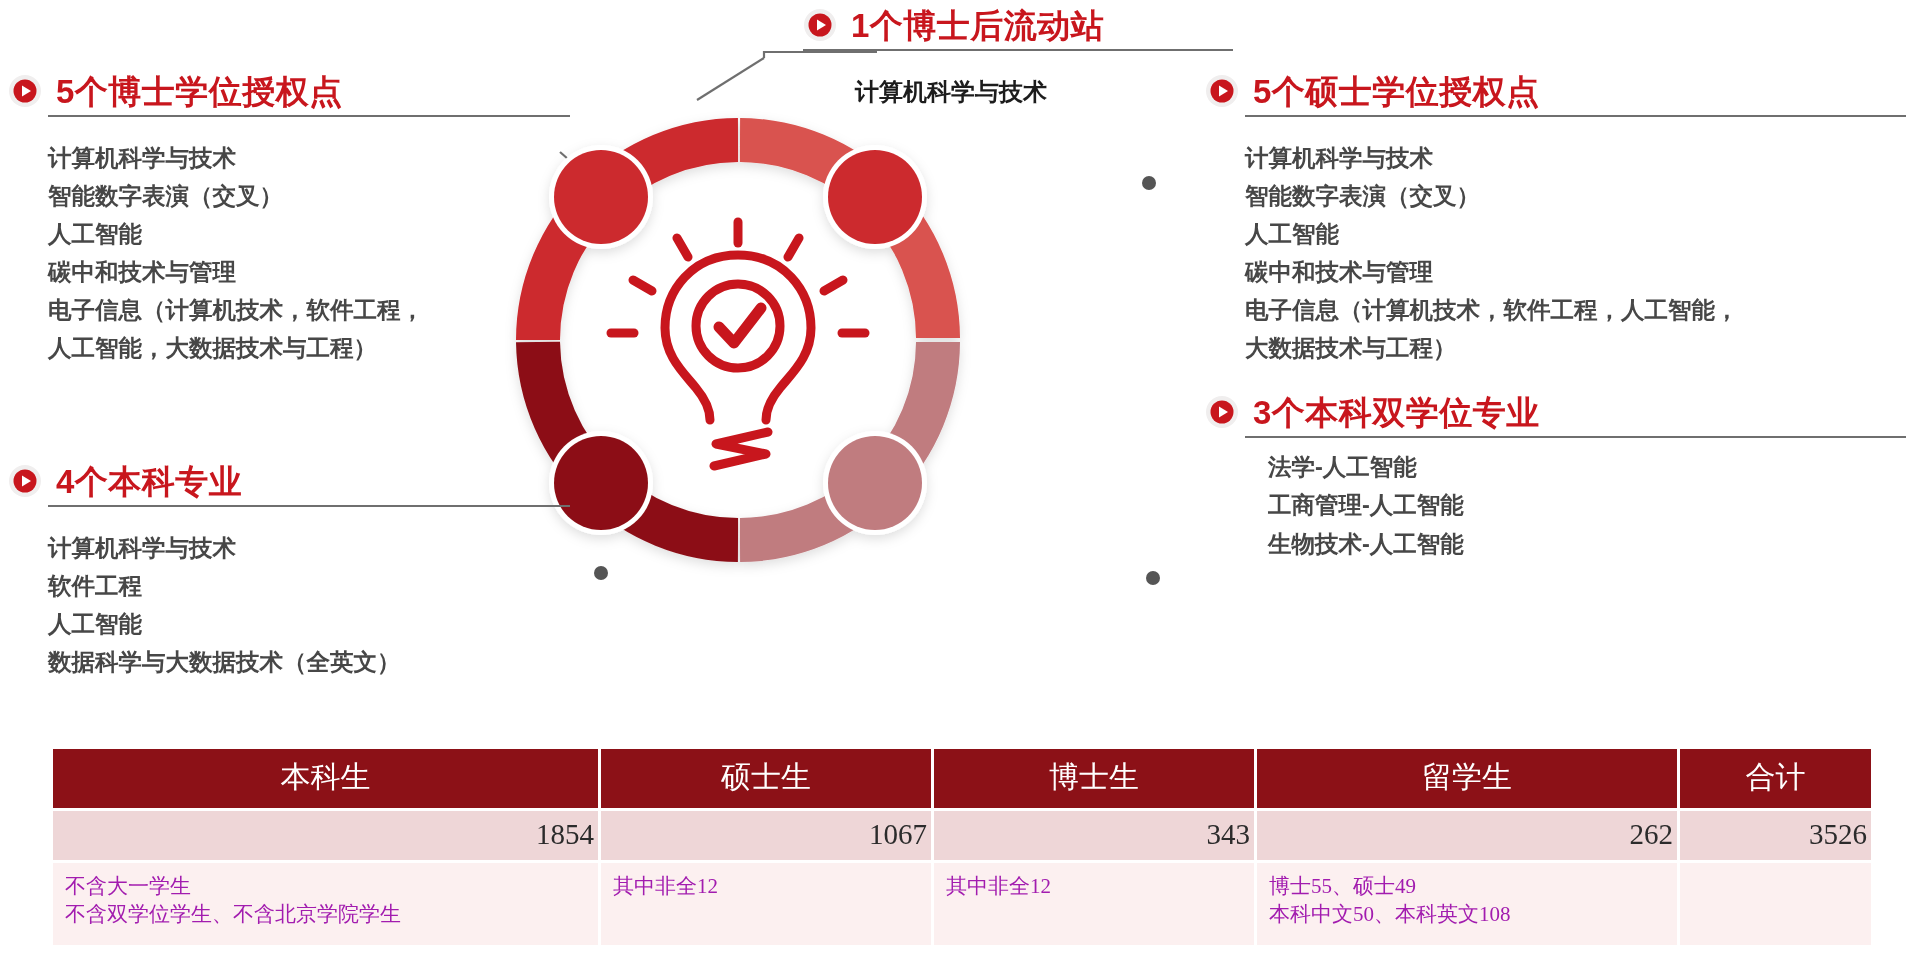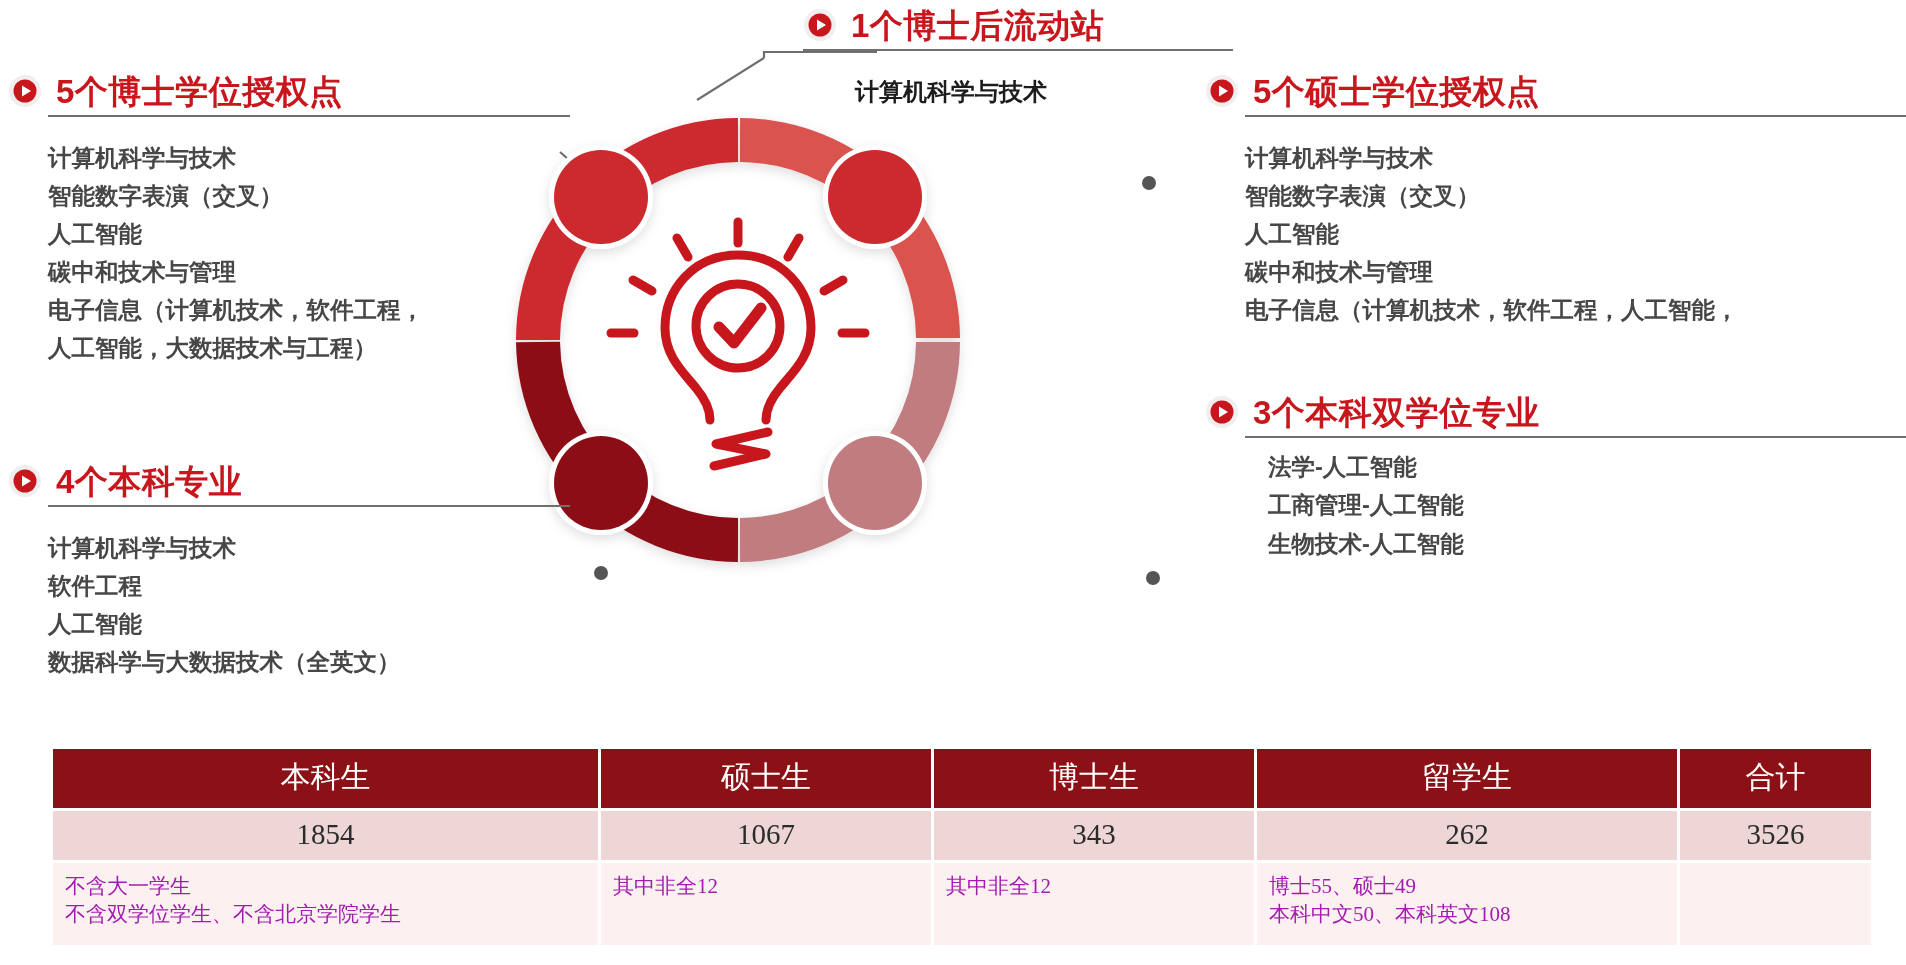--- a/index.html
+++ b/index.html
@@ -88,21 +88,21 @@
     font-size: 30px;
     font-weight: normal;
     text-align: center;
     padding: 8px 4px 10px 4px;
     font-family: Liberation Mono, monospace;
   }
   #stat-table td.num {
     background: #eed6d7;
     color: #2b2b2b;
     font-size: 29px;
-    text-align: center;
+    text-align: right;
     padding: 7px 4px 9px 4px;
     font-family: "Liberation Serif", "DejaVu Serif", serif;
   }
   #stat-table td.note {
     background: #fcf0f0;
     color: #a21caf;
     font-size: 21px;
     text-align: left;
     vertical-align: top;
     padding: 9px 12px 12px 12px;
@@ -247,20 +247,21 @@
       </span>
       <span class="hdr-title">5个硕士学位授权点</span>
     </div>
     <div class="rule" style="margin-left:40px; width:661px;"></div>
     <div class="list" style="margin-left:40px;">
       <div>计算机科学与技术</div>
       <div>智能数字表演（交叉）</div>
       <div>人工智能</div>
       <div>碳中和技术与管理</div>
       <div>电子信息（计算机技术，软件工程，人工智能，</div>
+      <div>大数据技术与工程）</div>
     </div>
   </div>
 
   <div class="block" style="left:8px; top:464px; width:562px;">
     <div class="hdr">
       <span class="play-icon">
         <svg viewBox="0 0 34 34">
           <circle cx="17" cy="17" r="16" fill="#f0eeee"></circle>
           <circle cx="17" cy="17" r="11.5" fill="#c8161d"></circle>
           <path d="M 14 11.5 L 23 17 L 14 22.5 Z" fill="#ffffff"></path>

